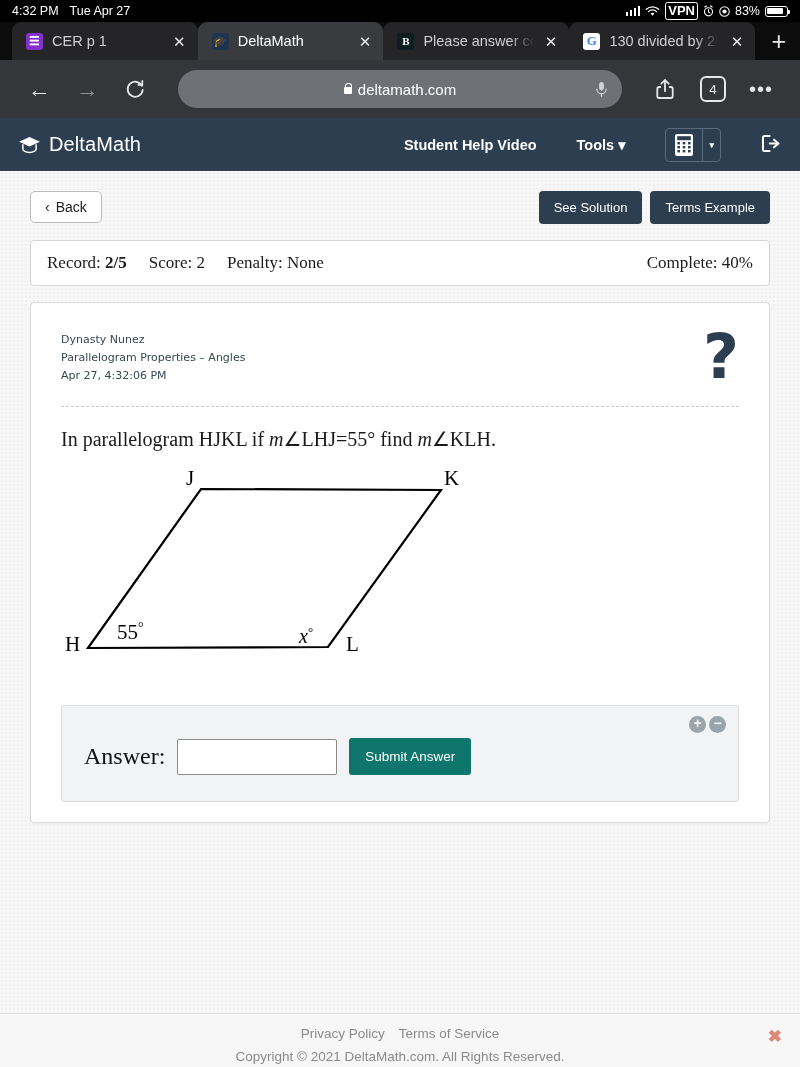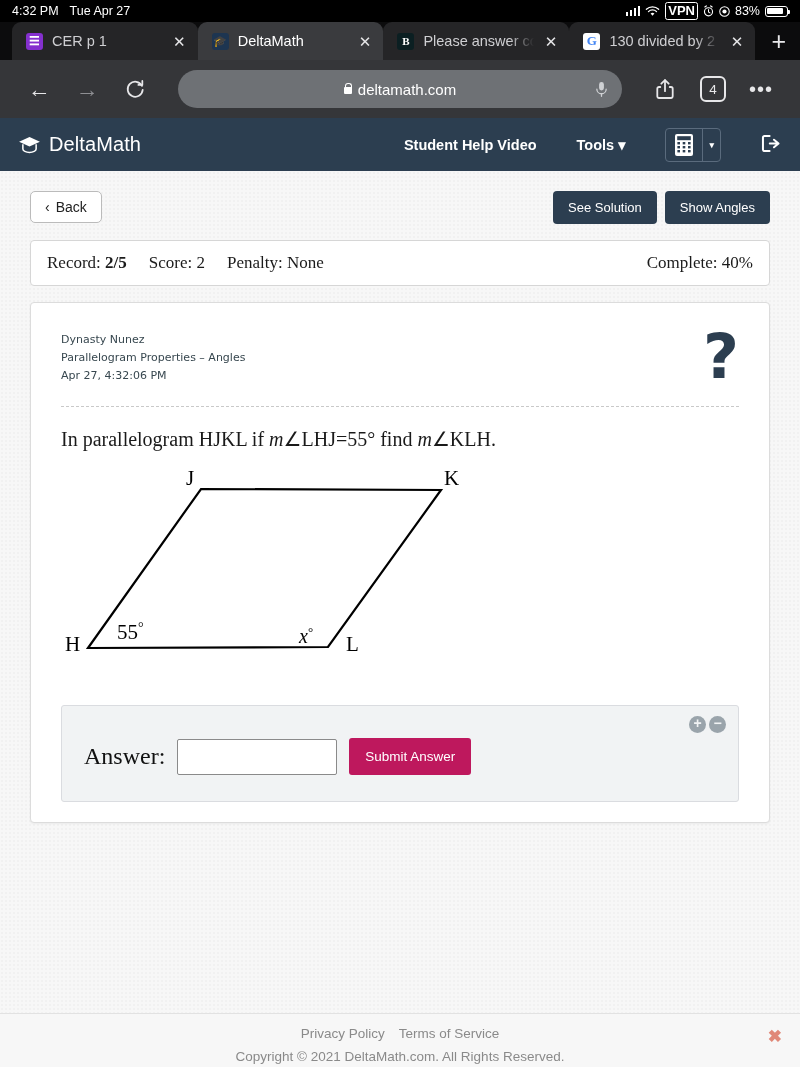--- a/index.html
+++ b/index.html
@@ -167,21 +167,21 @@
     text-align: center;
   }
   .answerrow { display: flex; align-items: center; gap: 12px; margin-top: 18px; padding-left: 6px; }
   .answerlabel { font-family: Liberation Serif, serif; font-size: 24px; color: #111; text-align: right; }
   .answerinput {
     width: 160px; height: 36px; background: #fff; border: 1px solid #8a8a8a;
     border-radius: 2px; font-size: 15px; padding: 0 8px;
     font-family: "Liberation Sans", sans-serif;
   }
   .submitbtn {
-    background: #be185d; color: #fff; border: none; border-radius: 3px;
+    background: #0f766e; color: #fff; border: none; border-radius: 3px;
     padding: 11px 16px; font-size: 13.5px;
   }
 
   .footer {
     position: absolute; left: 0; right: 0; bottom: 0; height: 54px;
     background: #f7f7f7; border-top: 1px solid #e2e2e2;
     padding: 12px 30px 0 30px; color: #8a8a8a; font-size: 13.5px;
     text-align: center; position: relative;
   }
   .footer-links { display: flex; gap: 14px; justify-content: center; }
@@ -331,21 +331,21 @@
 
 <div class="page">
 
   <div class="toprow">
     <div class="backbtn">
       <span>‹</span>
       <span>Back</span>
     </div>
     <div class="toprow-right">
       <button class="btn-dark">See Solution</button>
-      <button class="btn-dark">Show Angles</button>
+      <button class="btn-dark">Terms Example</button>
     </div>
   </div>
 
   <div class="recordbar">
     <div class="rec-items">
       <span>
         <span>Record:</span>
         <span class="frac">2/5</span>
       </span>
       <span>

